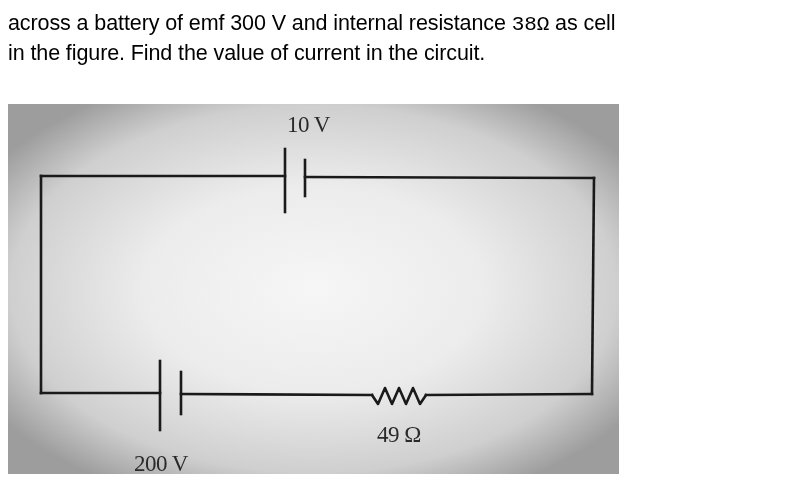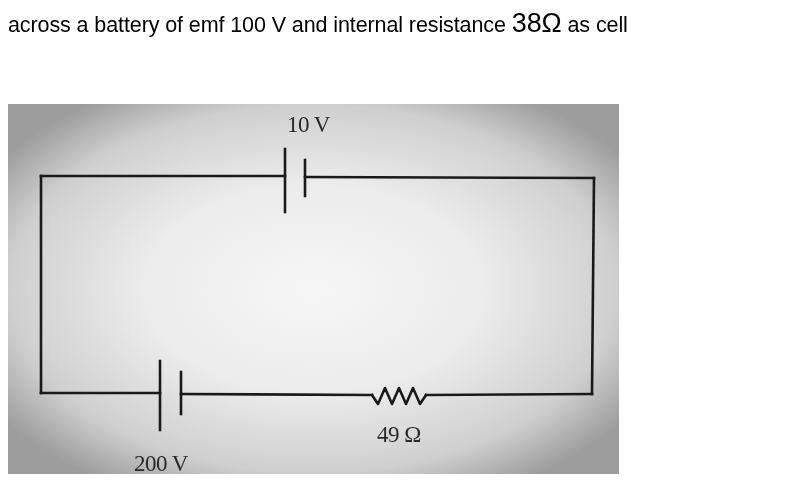--- a/index.html
+++ b/index.html
@@ -19,22 +19,22 @@
       position: absolute;
       left: 8px;
       top: 9px;
       width: 792px;
       font-size: 21.5px;
       line-height: 29px;
       letter-spacing: -0.1px;
       white-space: nowrap;
     }
     .question .math {
-      font-family: Liberation Sans, sans-serif;
-      font-size: 27px;
+      font-family: Liberation Mono, monospace;
+      font-size: 21px;
     }
     .figure {
       position: absolute;
       left: 8px;
       top: 104px;
       width: 611px;
       height: 370px;
       background: radial-gradient(ellipse 62% 62% at 50% 50%, #f6f6f6 0%, #ececec 45%, #cfcfcf 80%, #9d9d9d 100%);
       overflow: hidden;
     }
@@ -49,21 +49,22 @@
       font-size: 23px;
       color: #2a2a2a;
       white-space: nowrap;
       letter-spacing: -0.5px;
     }
   </style>
 </head>
 <body>
 
 <div class="question">
-  <div><span>across a battery of emf 100 V and internal resistance </span><span class="math">38Ω</span><span> as cell</span></div>
+  <div><span>across a battery of emf 300 V and internal resistance </span><span class="math">38Ω</span><span> as cell</span></div>
+  <div><span>in the figure. Find the value of current in the circuit.</span></div>
 </div>
 
 <div class="figure">
   <svg width="611" height="370" viewBox="0 0 611 370">
     <g stroke="#1a1a1a" stroke-width="2.6" fill="none" stroke-linecap="square">
 
       <line x1="33" y1="72" x2="277" y2="72"></line>
 
       <line x1="277" y1="45" x2="277" y2="108"></line>
       <line x1="297" y1="56" x2="297" y2="92"></line>

